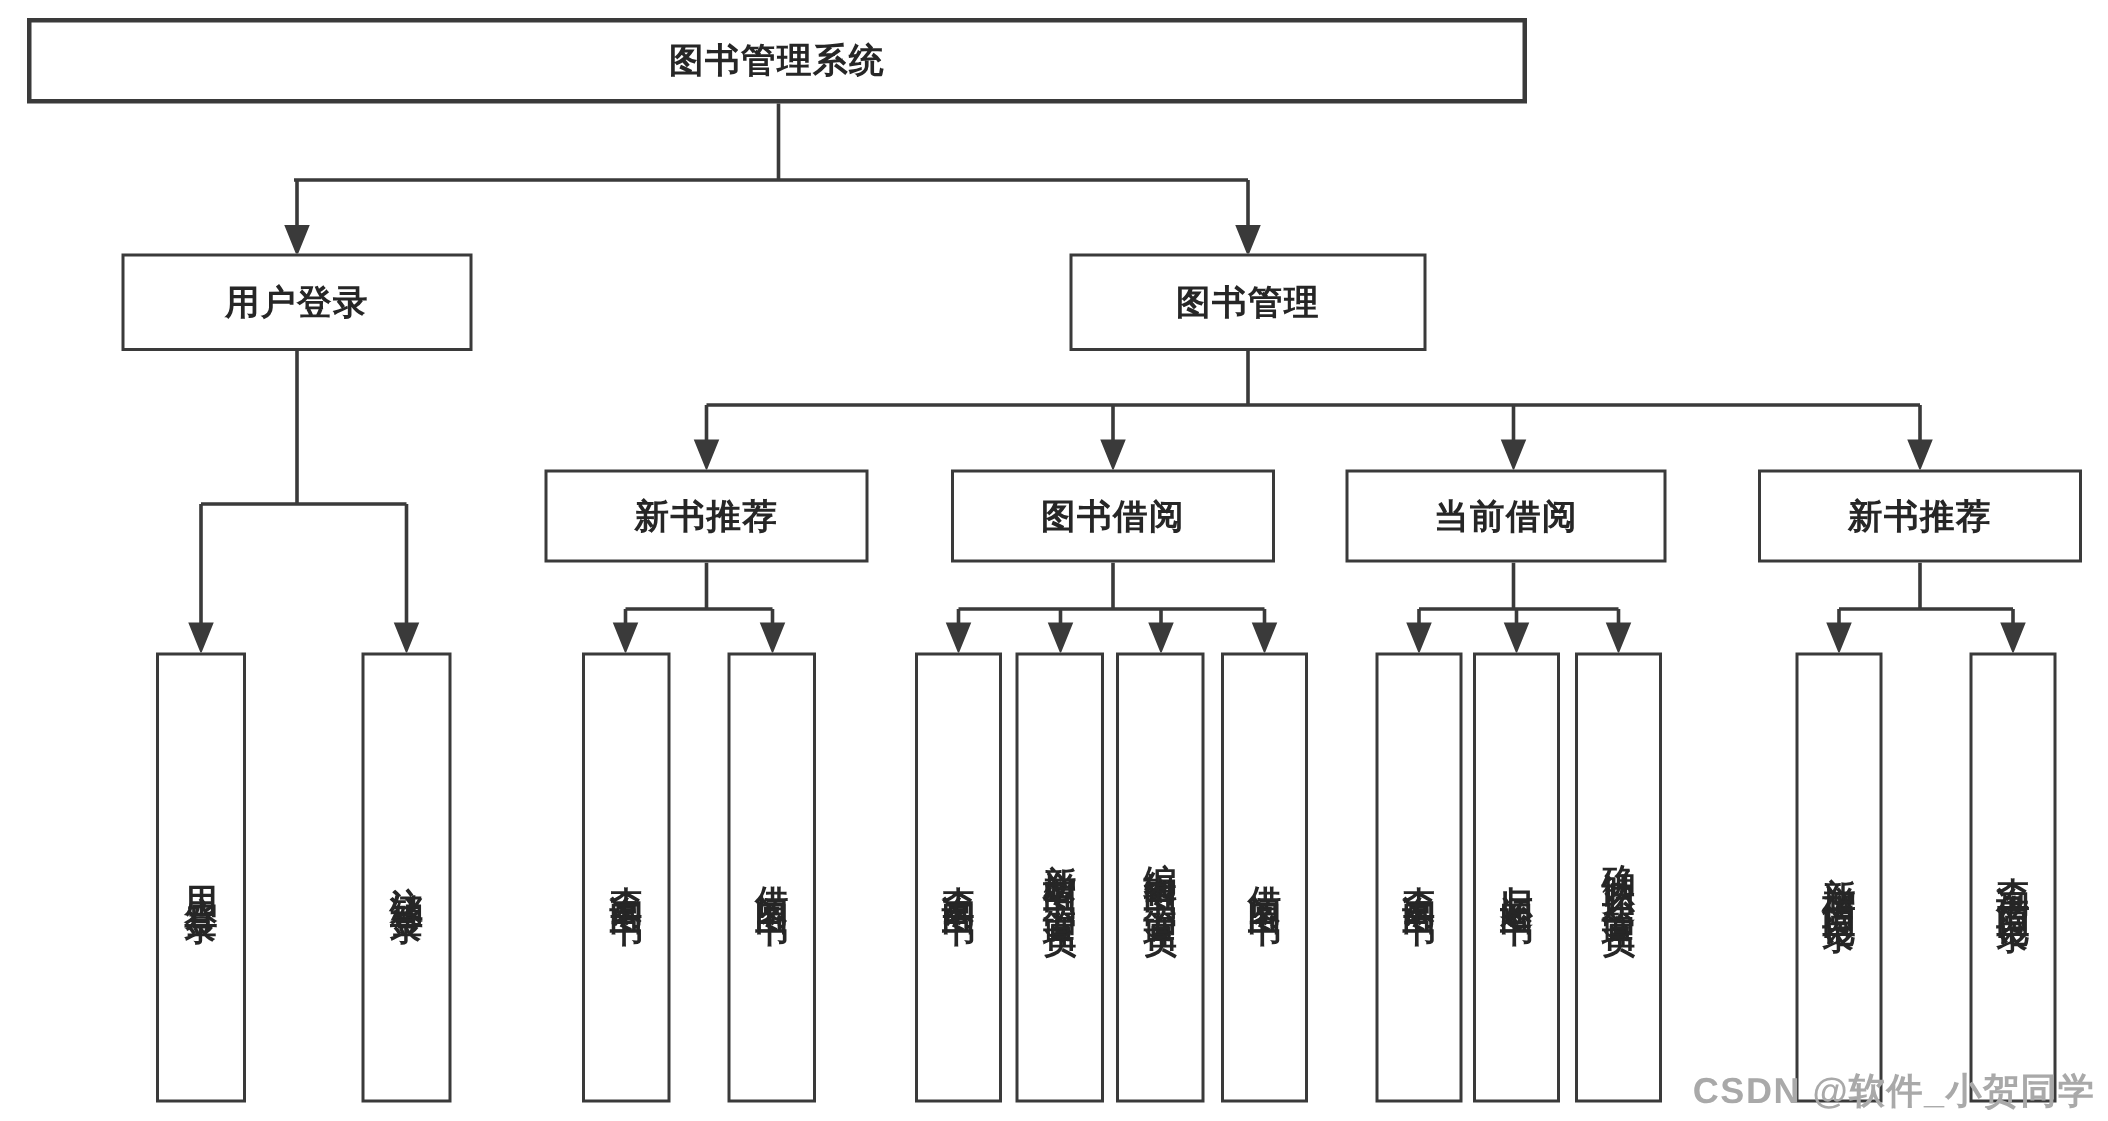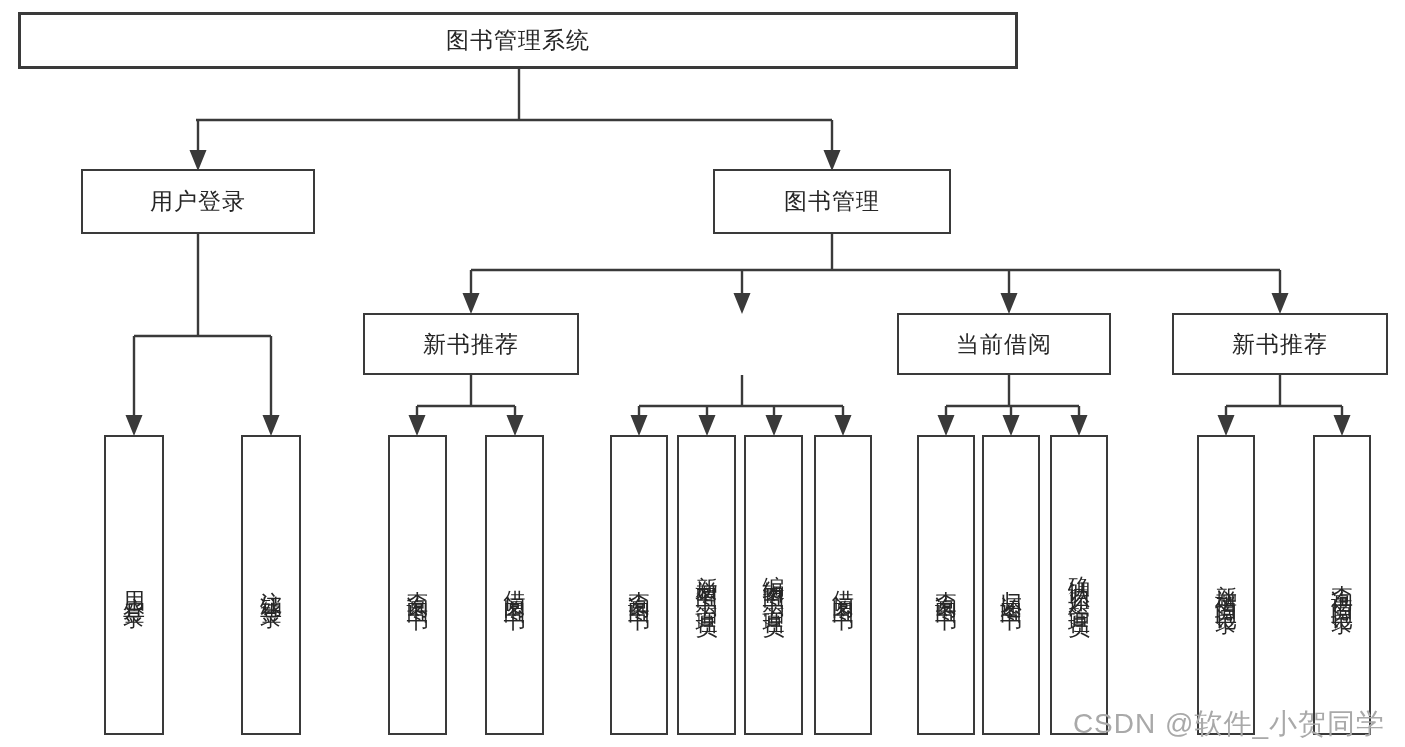--- a/index.html
+++ b/index.html
@@ -13,20 +13,21 @@
   body {
     background: var(--background);
     font-family: "Liberation Sans", "DejaVu Sans", sans-serif;
   }
   .canvas {
     position: relative;
     width: 1405px;
     height: 747px;
     background: var(--background);
     overflow: hidden;
+    font-weight: bold;
   }
   .connectors {
     position: absolute;
     left: 0; top: 0;
     width: 1405px; height: 747px;
   }
   .connectors .lines {
     stroke: var(--line);
     stroke-width: 2.4;
     fill: none;
@@ -54,23 +55,23 @@
   .box.v .lbl {
     writing-mode: vertical-rl;
     text-orientation: mixed;
     font-size: 22px;
     letter-spacing: 6px;
     line-height: 1;
     white-space: normal;
   }
   .watermark {
     position: absolute;
-    right: 20px;
+    right: 8px;
     bottom: 4px;
-    font-size: 28px;
+    font-size: 24px;
     color: var(--watermark);
     letter-spacing: 1px;
   }
 </style>
 </head>
 <body>
 
 <div class="canvas">
 
   <svg class="connectors" viewBox="0 0 1405 747" xmlns="http://www.w3.org/2000/svg">
@@ -112,20 +113,23 @@
 
   <div class="box" style="left:81px; top:169px; width:234px; height:65px;">
     <span class="lbl">用户登录</span>
   </div>
   <div class="box" style="left:713px; top:169px; width:238px; height:65px;">
     <span class="lbl">图书管理</span>
   </div>
 
   <div class="box" style="left:363px; top:313px; width:216px; height:62px;">
     <span class="lbl">新书推荐</span>
+  </div>
+  <div class="box" style="left:634px; top:313px; width:216px; height:62px;">
+    <span class="lbl">图书借阅</span>
   </div>
   <div class="box" style="left:897px; top:313px; width:214px; height:62px;">
     <span class="lbl">当前借阅</span>
   </div>
   <div class="box" style="left:1172px; top:313px; width:216px; height:62px;">
     <span class="lbl">新书推荐</span>
   </div>
 
   <div class="box v" style="left:104px; top:435px; width:60px; height:300px;">
     <span class="lbl">用户登录</span>

